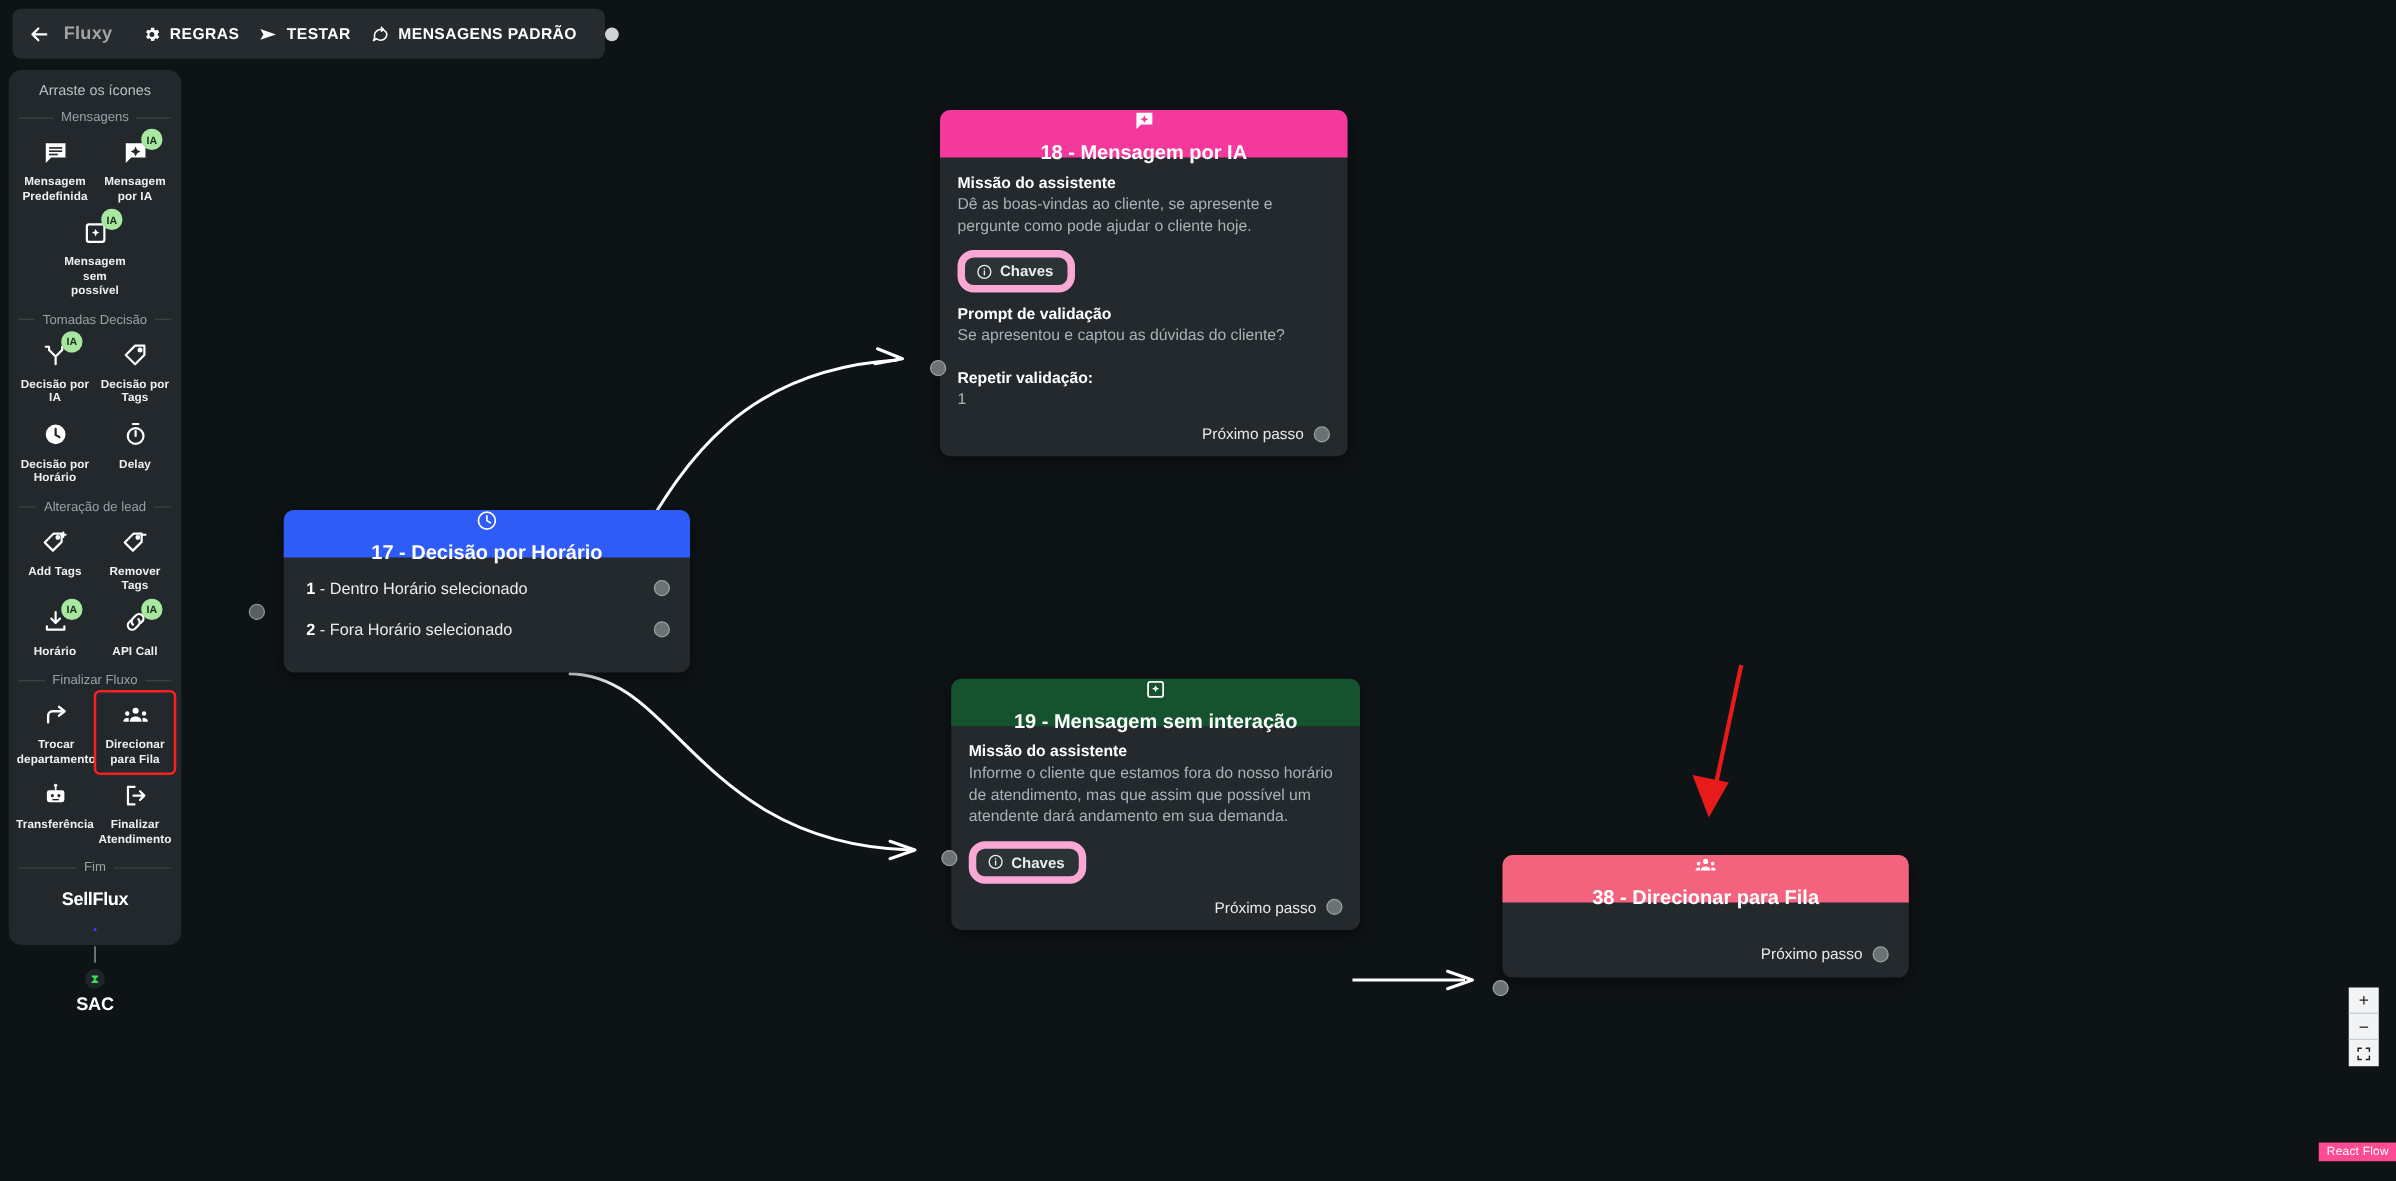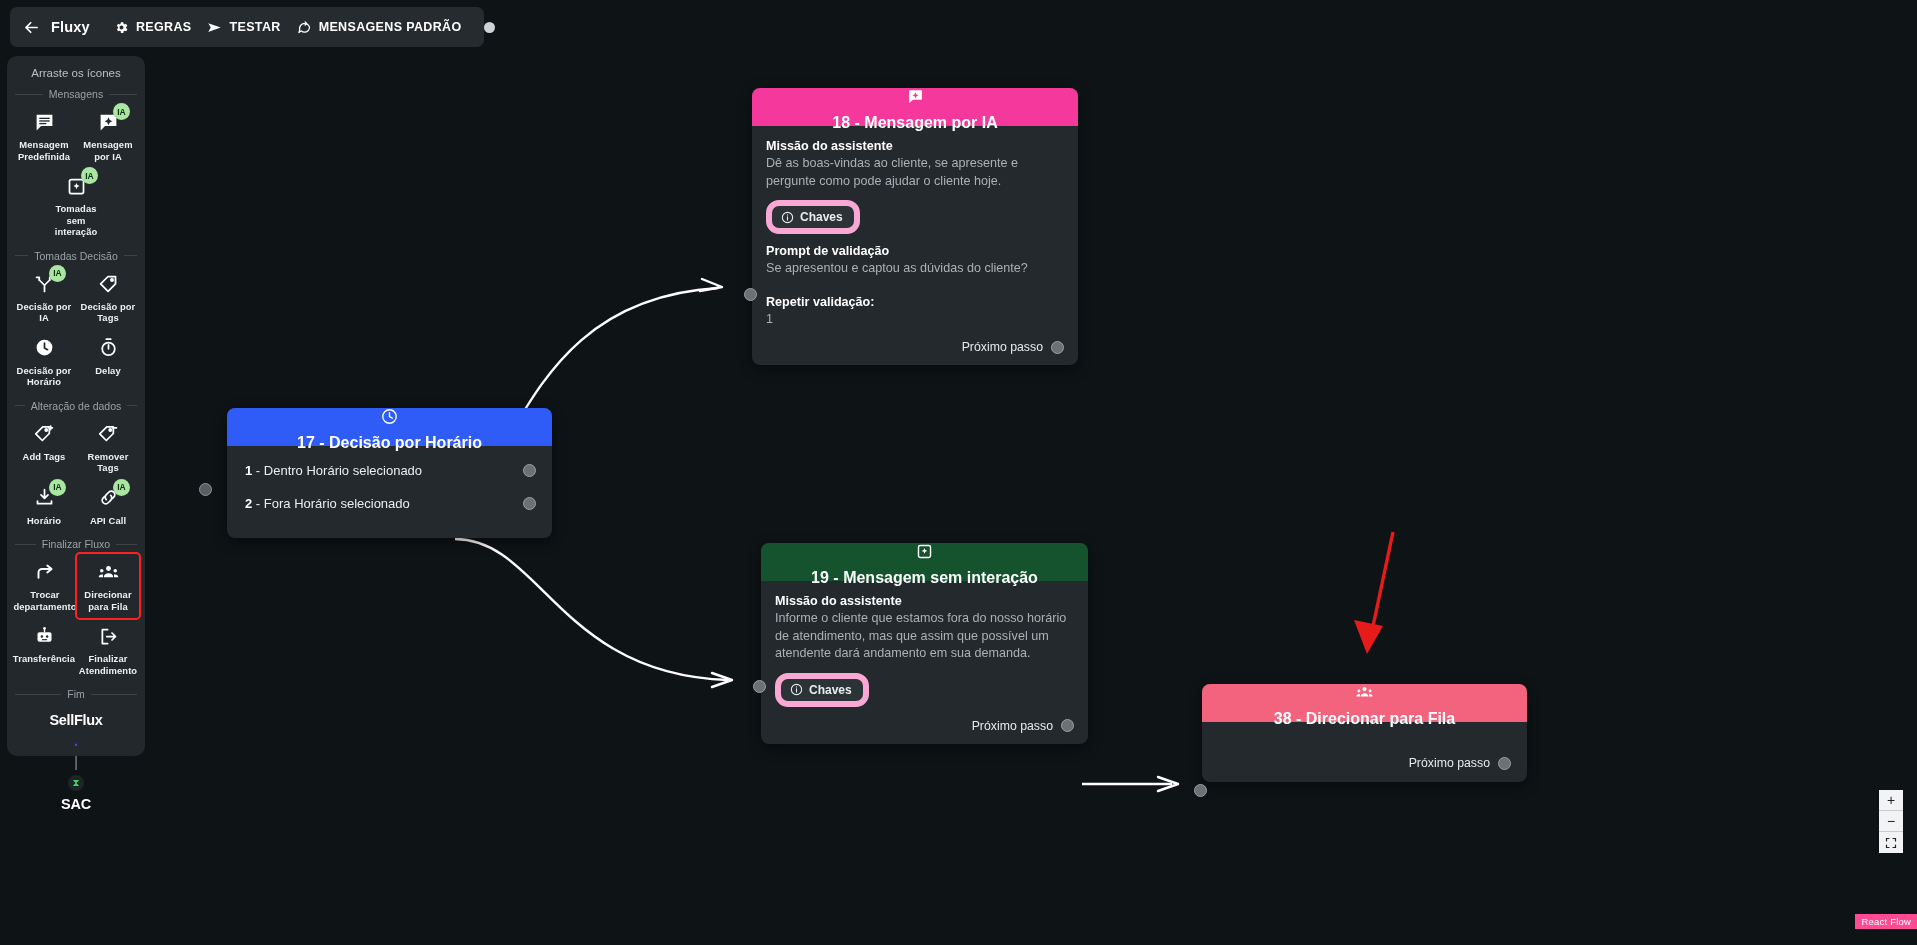--- a/index.html
+++ b/index.html
@@ -15,21 +15,21 @@
   .toolbar {
     position: absolute; left: 10px; top: 7px;
     width: 474px; height: 40px;
     background: #252b2e; border-radius: 7px;
     display: flex; align-items: center;
     padding: 0 12px; gap: 0px;
   }
   .tb-back { width: 30px; height: 26px; display: flex; align-items: center; justify-content: center; cursor: pointer; }
   .tb-back svg { width: 19px; height: 19px; }
   .tb-title {
-    color: #ffffff; font-size: 14.5px; font-weight: bold;
+    color: #a3a3a3; font-size: 14.5px; font-weight: bold;
     margin-left: 10px; margin-right: 16px; letter-spacing: .2px;
   }
   .tb-btn {
     display: flex; align-items: center; gap: 7px;
     color: #ffffff; font-size: 12.5px; font-weight: bold;
     letter-spacing: .35px; cursor: pointer; padding: 4px 8px;
     white-space: nowrap;
   }
   .tb-btn svg { width: 15px; height: 15px; flex: none; }
   .tb-toggle {
@@ -229,21 +229,21 @@
         <div class="nm">Mensagem por IA</div>
       </div>
       <div class="tool">
         <div class="ic">
           <svg viewBox="0 0 24 24" fill="none" stroke="#ffffff" stroke-width="2">
             <rect x="4" y="4" width="16" height="16" rx="2"></rect>
             <path d="M12 8l1.1 2.4 2.4 1.1-2.4 1.1L12 15l-1.1-2.4L8.5 11.5l2.4-1.1z" fill="#ffffff" stroke="none"></path>
           </svg>
           <div class="ia-badge">IA</div>
         </div>
-        <div class="nm">Tomadas sem interação</div>
+        <div class="nm">Mensagem sem possível</div>
       </div>
     </div>
 
     <div class="sec-head">
       <div class="ln"></div>
       <div class="lbl">Tomadas Decisão</div>
       <div class="ln"></div>
     </div>
     <div class="grid">
       <div class="tool">
@@ -280,21 +280,21 @@
             <circle cx="12" cy="13.5" r="7.2"></circle>
               <path d="M9.5 2.5h5M12 9v4.5"></path>
           </svg>
         </div>
         <div class="nm">Delay</div>
       </div>
     </div>
 
     <div class="sec-head">
       <div class="ln"></div>
-      <div class="lbl">Alteração de dados</div>
+      <div class="lbl">Alteração de lead</div>
       <div class="ln"></div>
     </div>
     <div class="grid">
       <div class="tool">
         <div class="ic">
           <svg viewBox="0 0 24 24" fill="none" stroke="#ffffff" stroke-width="2" stroke-linejoin="round">
             <path d="M2 12.5L10 4.5h7.5V12L9.5 20z"></path>
               <circle cx="14" cy="8" r="1.2" fill="#ffffff"></circle>
               <path d="M19 3.5v4M17 5.5h4" stroke-linecap="round"></path>
           </svg>

